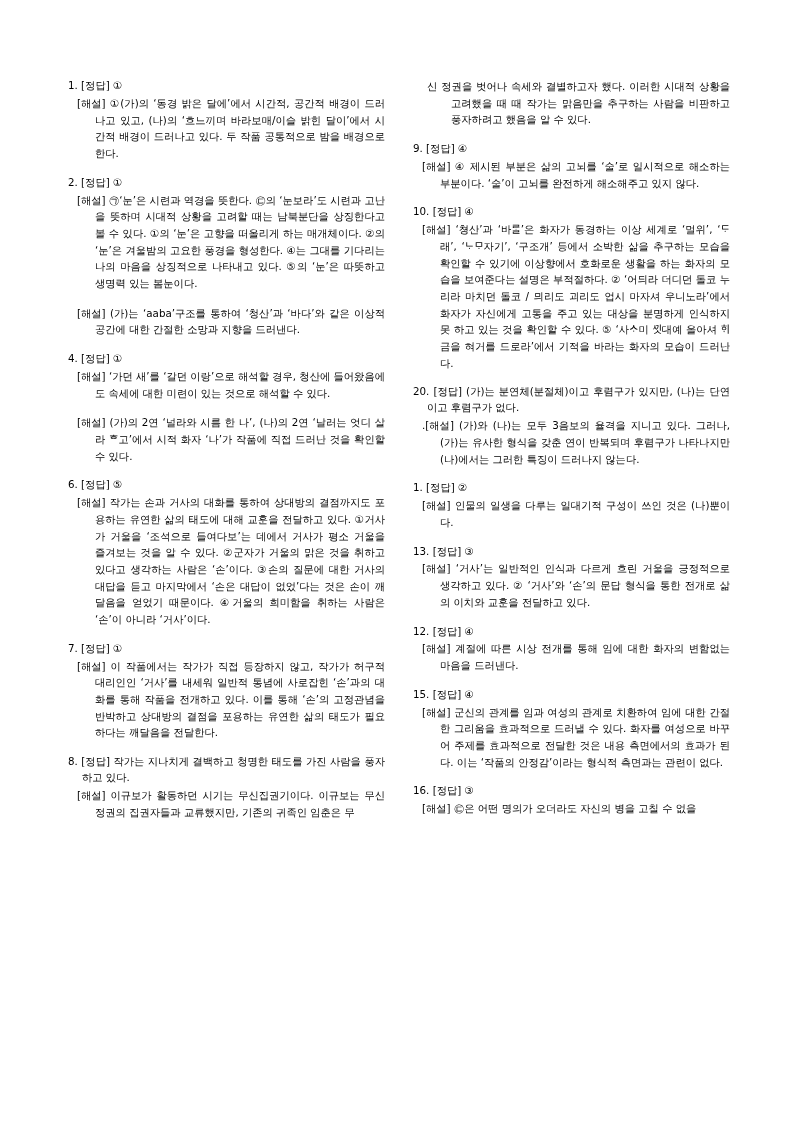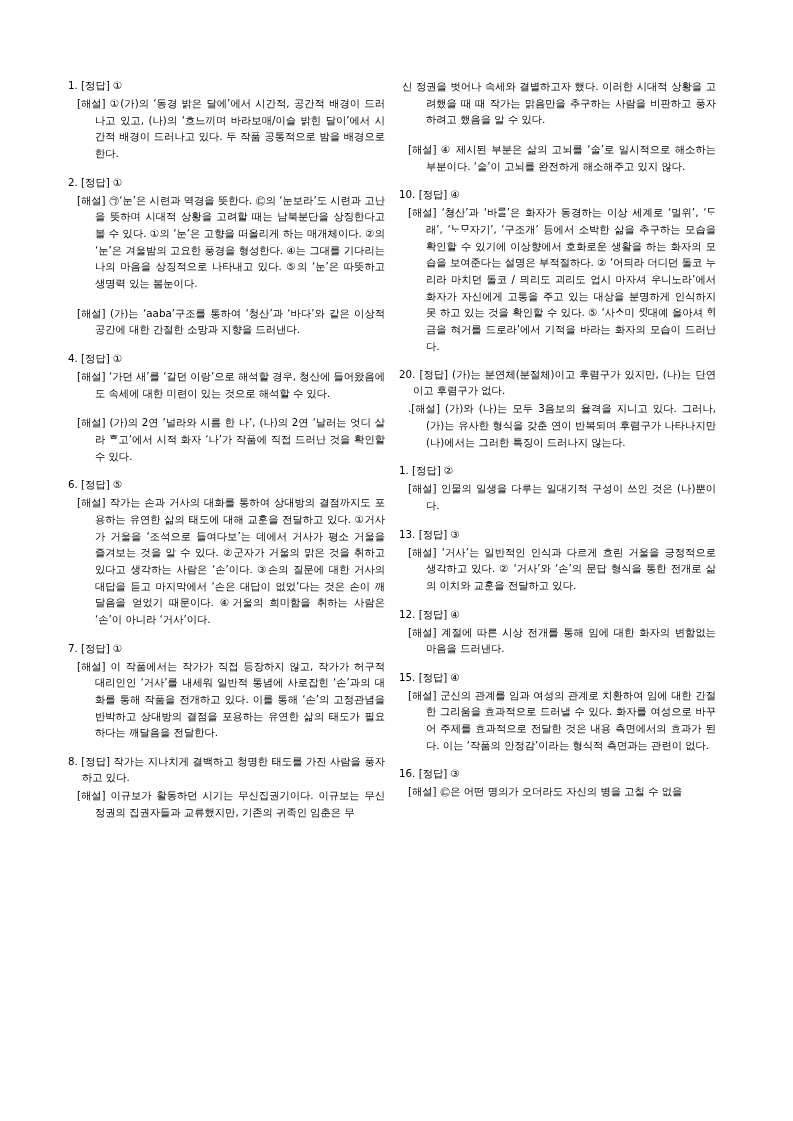--- a/index.html
+++ b/index.html
@@ -20,21 +20,21 @@
     width: 793px;
     height: 1121px;
     box-sizing: border-box;
     padding: 78px 52px 60px 68px;
     background: #ffffff;
   }
   .columns {
     display: flex;
     flex-direction: row;
     align-items: flex-start;
-    gap: 14px;
+    gap: 28px;
     height: 100%;
   }
   .column {
     width: 317px;
     flex: 0 0 317px;
   }
   .item {
     margin-bottom: 13px;
   }
   .answer-line {
@@ -54,20 +54,21 @@
     text-align: justify;
     text-justify: inter-character;
     word-break: break-all;
     margin: 0;
     padding-left: 27px;
     text-indent: -18px;
   }
   .explain-line.no-hang {
     padding-left: 27px;
     text-indent: -24px;
+    margin-left: 11px;
   }
 </style>
 </head>
 <body>
 
 <div class="page">
   <div class="columns">
 
     <div class="column">
 
@@ -111,20 +112,21 @@
 
     </div>
 
     <div class="column">
 
       <div class="item">
         <p class="explain-line no-hang">신 정권을 벗어나 속세와 결별하고자 했다. 이러한 시대적 상황을 고려했을 때 때 작가는 맑음만을 추구하는 사람을 비판하고 풍자하려고 했음을 알 수 있다.</p>
       </div>
 
       <div class="item">
+        <p class="answer-line">9. [정답] ④</p>
         <p class="explain-line">[해설] ④ 제시된 부분은 삶의 고뇌를 ‘술’로 일시적으로 해소하는 부분이다. ‘술’이 고뇌를 완전하게 해소해주고 있지 않다.</p>
       </div>
 
       <div class="item">
         <p class="answer-line">10. [정답] ④</p>
         <p class="explain-line">[해설] ‘쳥산’과 ‘바ᄅᆞᆯ’은 화자가 동경하는 이상 세계로 ‘멀위’, ‘ᄃᆞ래’, ‘ᄂᆞᄆᆞ자기’, ‘구조개’ 등에서 소박한 삶을 추구하는 모습을 확인할 수 있기에 이상향에서 호화로운 생활을 하는 화자의 모습을 보여준다는 설명은 부적절하다. ② ‘어듸라 더디던 돌코 누리라 마치던 돌코 / 믜리도 괴리도 업시 마자셔 우니노라’에서 화자가 자신에게 고통을 주고 있는 대상을 분명하게 인식하지 못 하고 있는 것을 확인할 수 있다. ⑤ ‘사ᄉᆞ미 ᄭᅵᆺ대예 올아셔 ᄒᆡ금을 혀거를 드로라’에서 기적을 바라는 화자의 모습이 드러난다.</p>
       </div>
 
       <div class="item">
         <p class="answer-line">20. [정답] (가)는 분연체(분절체)이고 후렴구가 있지만, (나)는 단연이고 후렴구가 없다.</p>

